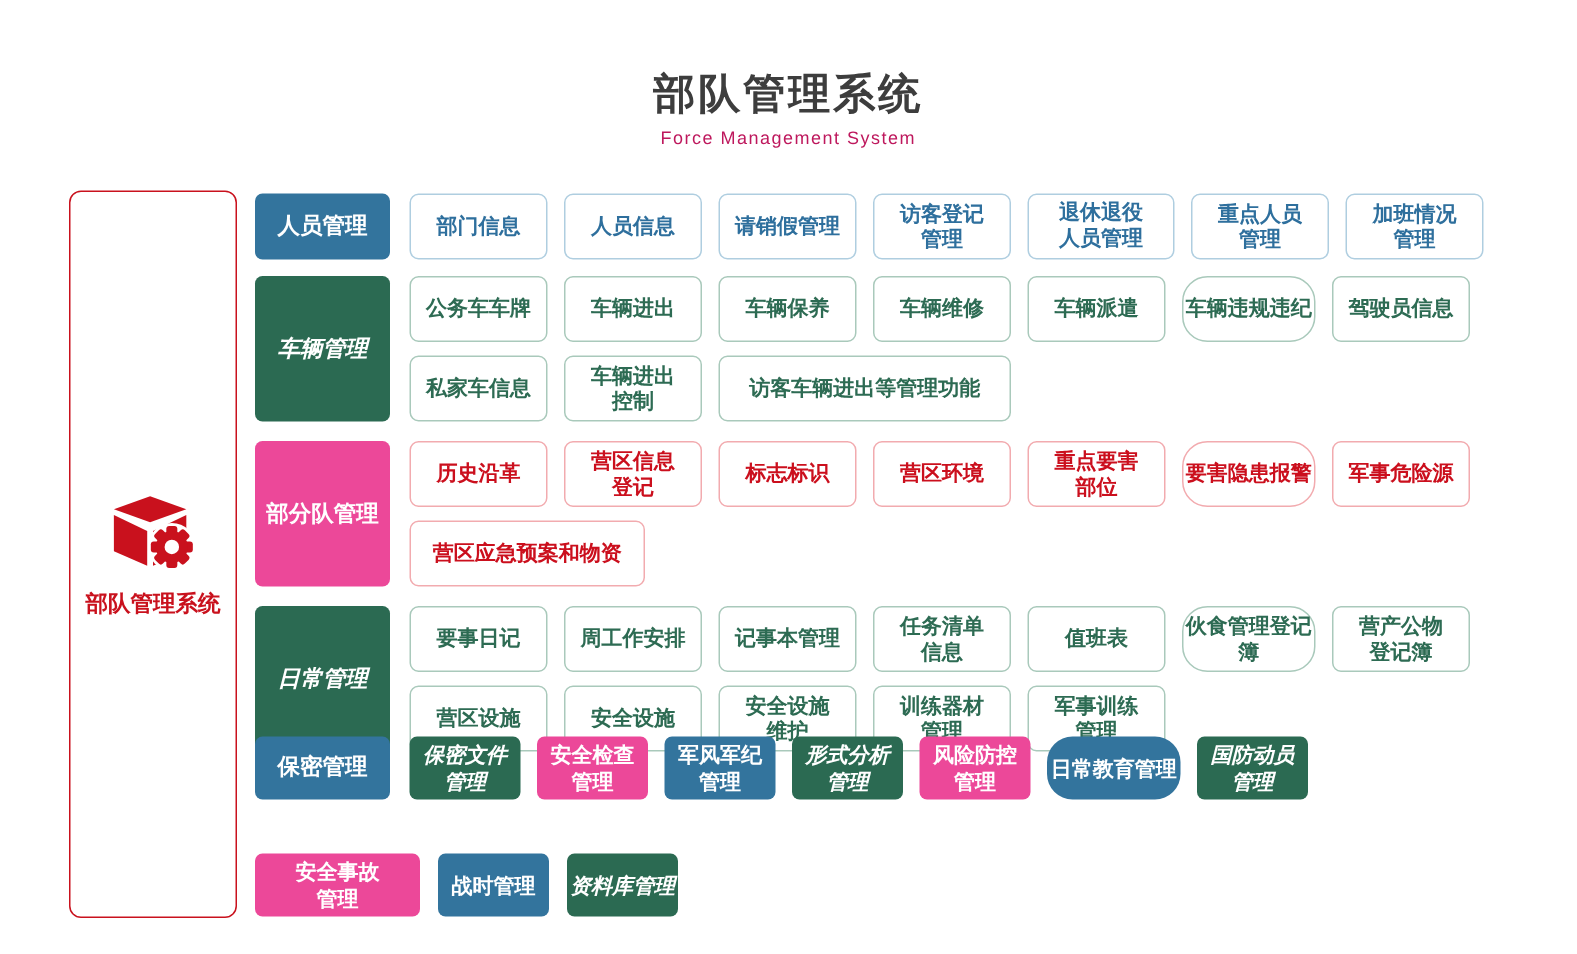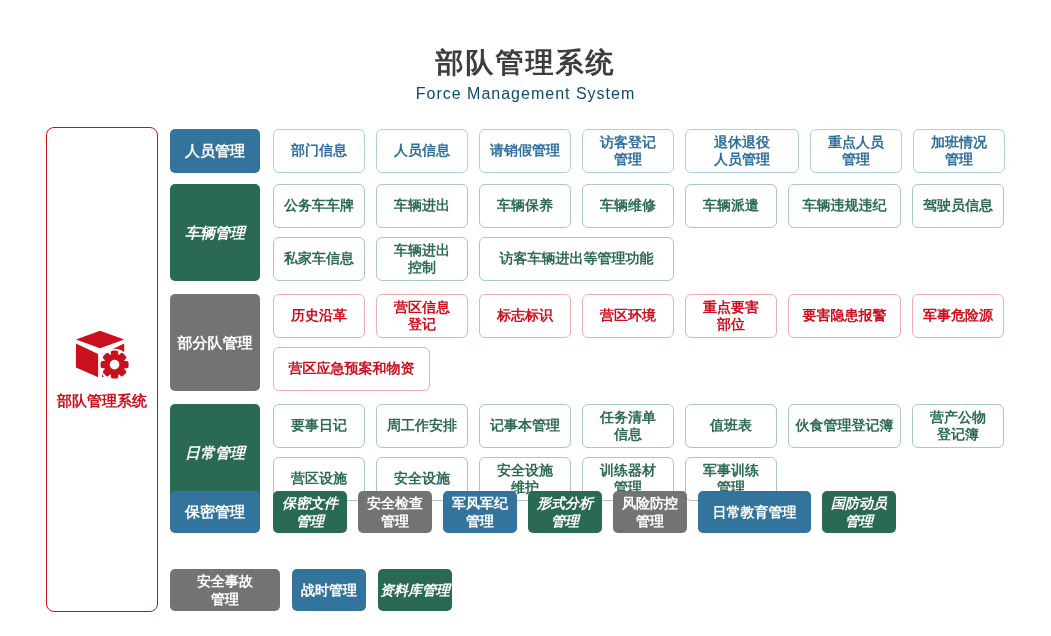--- a/index.html
+++ b/index.html
@@ -2,44 +2,44 @@
 <html><head>
 <meta charset="utf-8">
 <style>
   html,body{margin:0;padding:0;background:#ffffff;}
   body{width:1051px;height:636px;font-family:"Liberation Sans","DejaVu Sans",sans-serif;}
   .canvas{position:relative;width:1051px;height:636px;background:#fff;overflow:hidden;}
 
   .title{position:absolute;top:44px;left:0;width:100%;text-align:center;
          font-size:28px;font-weight:bold;color:#3d3d3d;letter-spacing:2px;}
   .subtitle{position:absolute;top:85px;left:0;width:100%;text-align:center;
-         font-size:16px;color:#0c4a6e;letter-spacing:1px;}
+         font-size:12px;color:#be185d;letter-spacing:1px;}
 
   .left-panel{position:absolute;left:46px;top:127px;width:112px;height:485px;
          box-sizing:border-box;border:1px solid #c9111d;border-radius:8px;background:#fff;
          display:flex;flex-direction:column;align-items:center;justify-content:center;gap:8px;}
   .left-panel .panel-label{color:#c9111d;font-size:15px;font-weight:bold;white-space:nowrap;}
 
   .row{position:absolute;left:170px;display:flex;align-items:stretch;}
   .header{width:90px;flex:0 0 90px;margin-right:13px;border-radius:5px;
          display:flex;align-items:center;justify-content:center;text-align:center;
          color:#fff;font-size:15px;font-weight:bold;white-space:pre-line;line-height:1.3;}
   .lines{display:flex;flex-direction:column;gap:9px;}
   .line{display:flex;gap:11px;}
 
   .box{box-sizing:border-box;display:flex;align-items:center;justify-content:center;
        text-align:center;font-weight:bold;white-space:pre-line;line-height:1.25;}
   .outline{width:92px;height:44px;background:#fff;border:1px solid;border-radius:6px;font-size:14px;}
   .filled{width:74px;height:42px;color:#fff;border-radius:5px;font-size:14px;line-height:1.3;}
 
-  .w-90{width:110px;}.w-112{width:113px;}.w-114{width:114px;font-family:Liberation Serif, serif;}.w-157{width:157px;}.w-195{width:195px;text-align:right;}
+  .w-90{width:110px;}.w-112{width:89px;border-radius:17px;}.w-114{width:98px;font-family:Liberation Serif, serif;}.w-157{width:157px;}.w-195{width:195px;text-align:right;}
 
   .header[data-color="blue"], .filled[data-color="blue"]{background:#33749d;}
   .header[data-color="green"],.filled[data-color="green"]{background:#2b6a52;font-style:italic;}
-  .header[data-color="red"],  .filled[data-color="red"]{background:#737373;}
+  .header[data-color="red"],  .filled[data-color="red"]{background:#ec4899;}
 
   .row[data-color="blue"]  .outline{border-color:#afcee0;color:#2e6f9d;}
   .row[data-color="green"] .outline{border-color:#a9c9bb;color:#2d6b53;}
   .row[data-color="red"]   .outline{border-color:#f2abaf;color:#cb0f1d;}
 </style>
 </head>
 <body>
 
 <div class="canvas">
 

